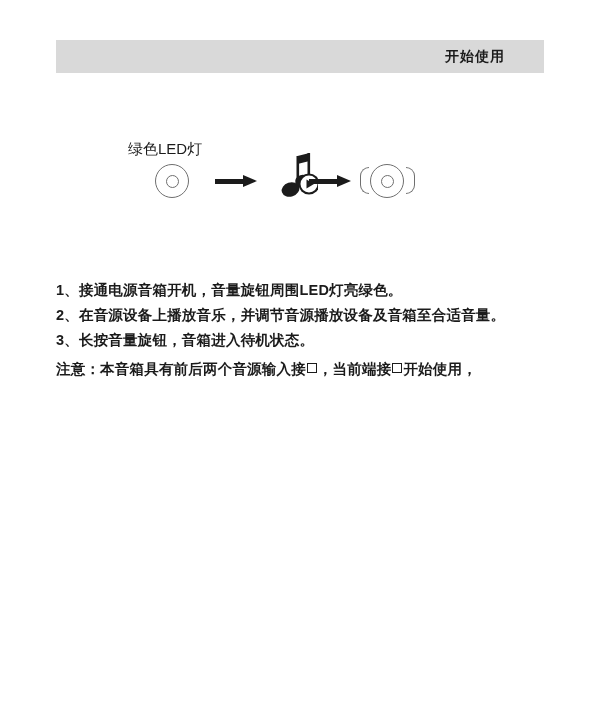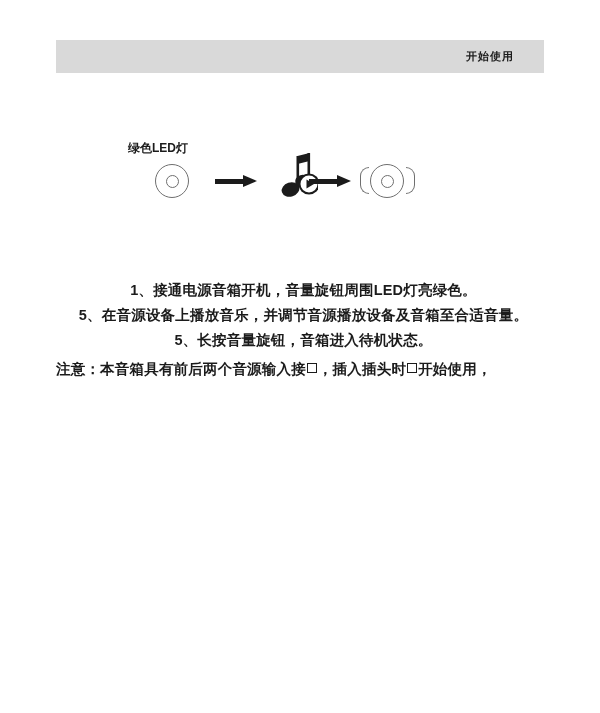--- a/index.html
+++ b/index.html
@@ -27,42 +27,42 @@
     left: 56px;
     top: 40px;
     width: 488px;
     height: 33px;
     background: #d9d9d9;
     display: flex;
     align-items: center;
     justify-content: flex-end;
   }
   .header-title {
-    font-size: 11px;
+    font-size: 14px;
     font-weight: 700;
     letter-spacing: 1px;
     color: #1b1b1b;
-    padding-right: 30px;
+    padding-right: 39px;
     line-height: 33px;
   }
 
   
   .diagram {
     position: absolute;
     left: 120px;
     top: 135px;
     width: 340px;
     height: 85px;
   }
   .led-label {
     position: absolute;
     left: 8px;
     top: 5px;
-    font-size: 12px;
-    font-weight: 700;
+    font-size: 15px;
+    font-weight: 400;
     color: #1b1b1b;
     white-space: nowrap;
   }
   .knob {
     position: absolute;
     width: 34px;
     height: 34px;
     border-radius: 50%;
     border: 1.6px solid #6f6f6f;
     box-sizing: border-box;
@@ -148,21 +148,20 @@
     top: 278px;
     width: 495px;
   }
   .line {
     font-size: 14.5px;
     font-weight: 700;
     color: #1b1b1b;
     line-height: 25px;
     white-space: nowrap;
     letter-spacing: 0.2px;
-    text-align: center;
   }
   .note-block {
     margin-top: 4px;
   }
   .note-line {
     font-size: 14.5px;
     font-weight: 700;
     color: #1b1b1b;
     line-height: 25px;
     letter-spacing: 0.2px;
@@ -217,23 +216,23 @@
       <div class="head"></div>
     </div>
 
     <div class="knob-2-arc-l"></div>
     <div class="knob knob-2"></div>
     <div class="knob-2-arc-r"></div>
   </div>
 
   <div class="body-text">
     <div class="line">1、接通电源音箱开机，音量旋钮周围LED灯亮绿色。</div>
-    <div class="line">5、在音源设备上播放音乐，并调节音源播放设备及音箱至合适音量。</div>
-    <div class="line">5、长按音量旋钮，音箱进入待机状态。</div>
+    <div class="line">2、在音源设备上播放音乐，并调节音源播放设备及音箱至合适音量。</div>
+    <div class="line">3、长按音量旋钮，音箱进入待机状态。</div>
 
     <div class="note-block">
       <div class="note-line">
-        <span>注意：</span><span>本音箱具有前后两个音源输入接</span><span class="box-glyph"></span><span>，插入插头时</span><span class="box-glyph"></span><span>开始使用，</span>
+        <span>注意：</span><span>本音箱具有前后两个音源输入接</span><span class="box-glyph"></span><span>，当前端接</span><span class="box-glyph"></span><span>开始使用，</span>
       </div>
     </div>
   </div>
 
 </div>
 
 </body></html>

